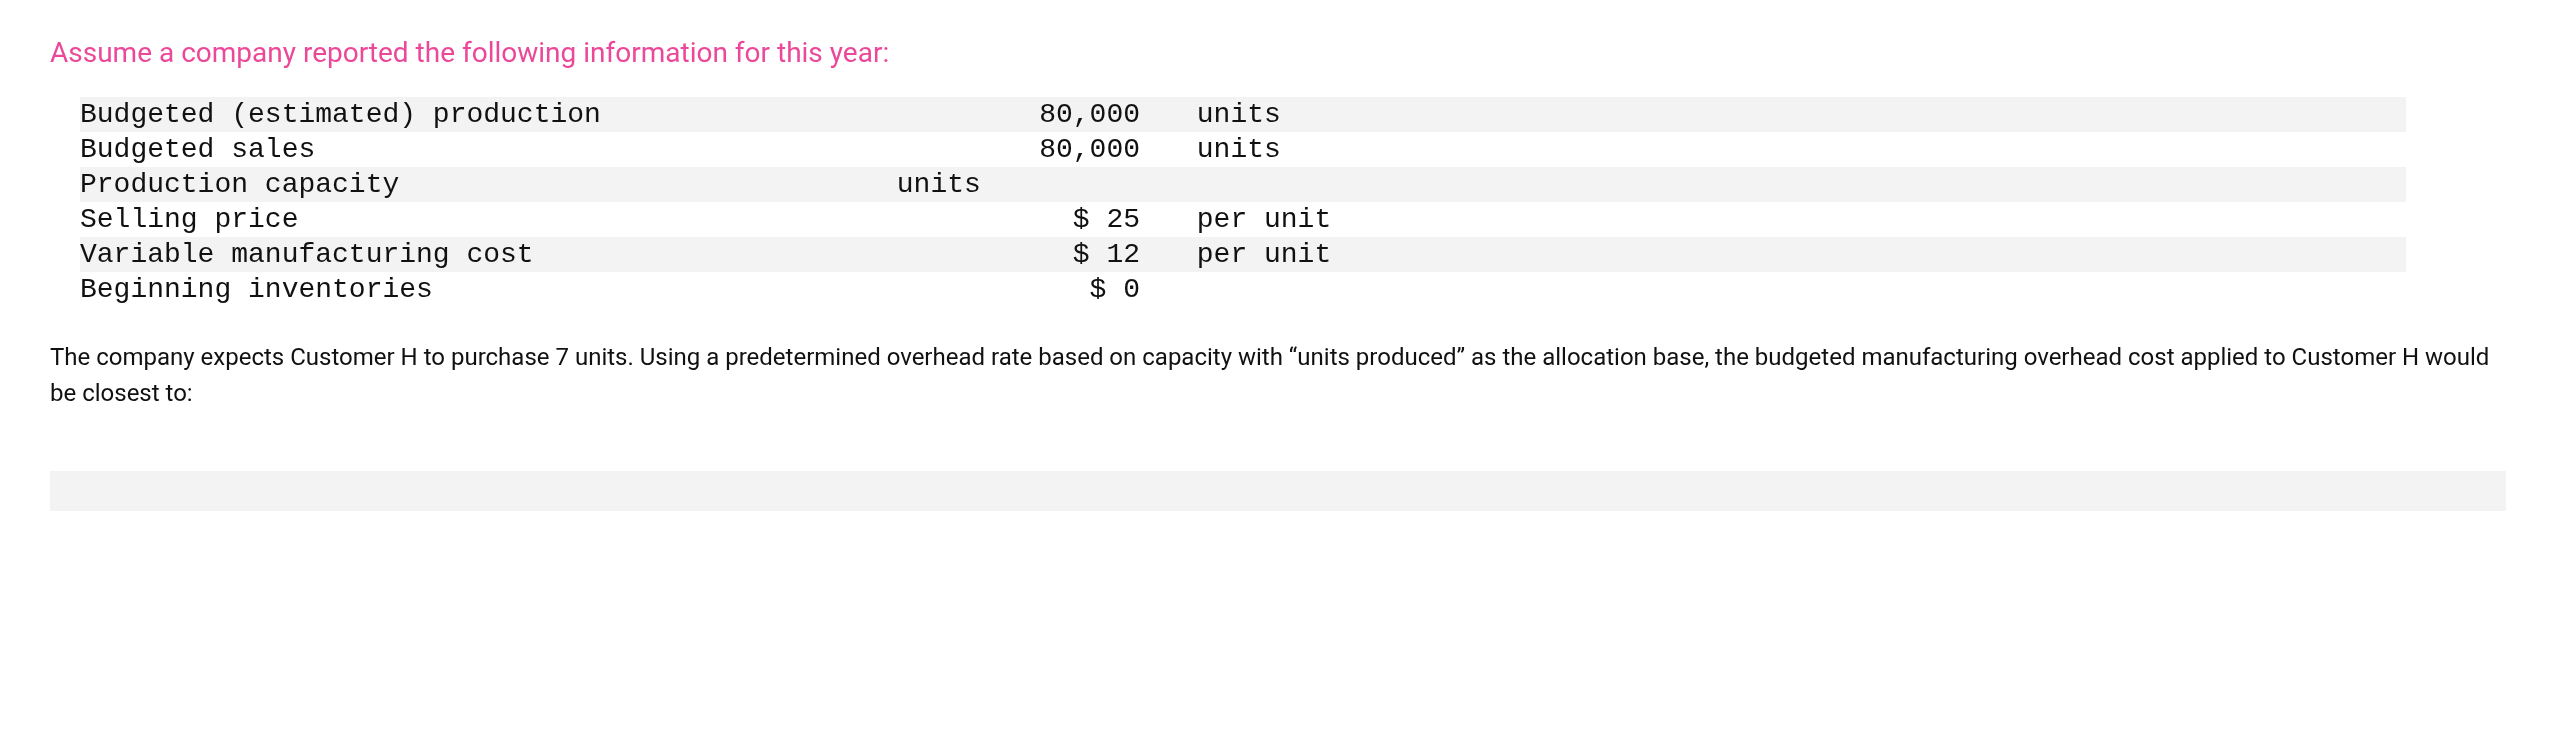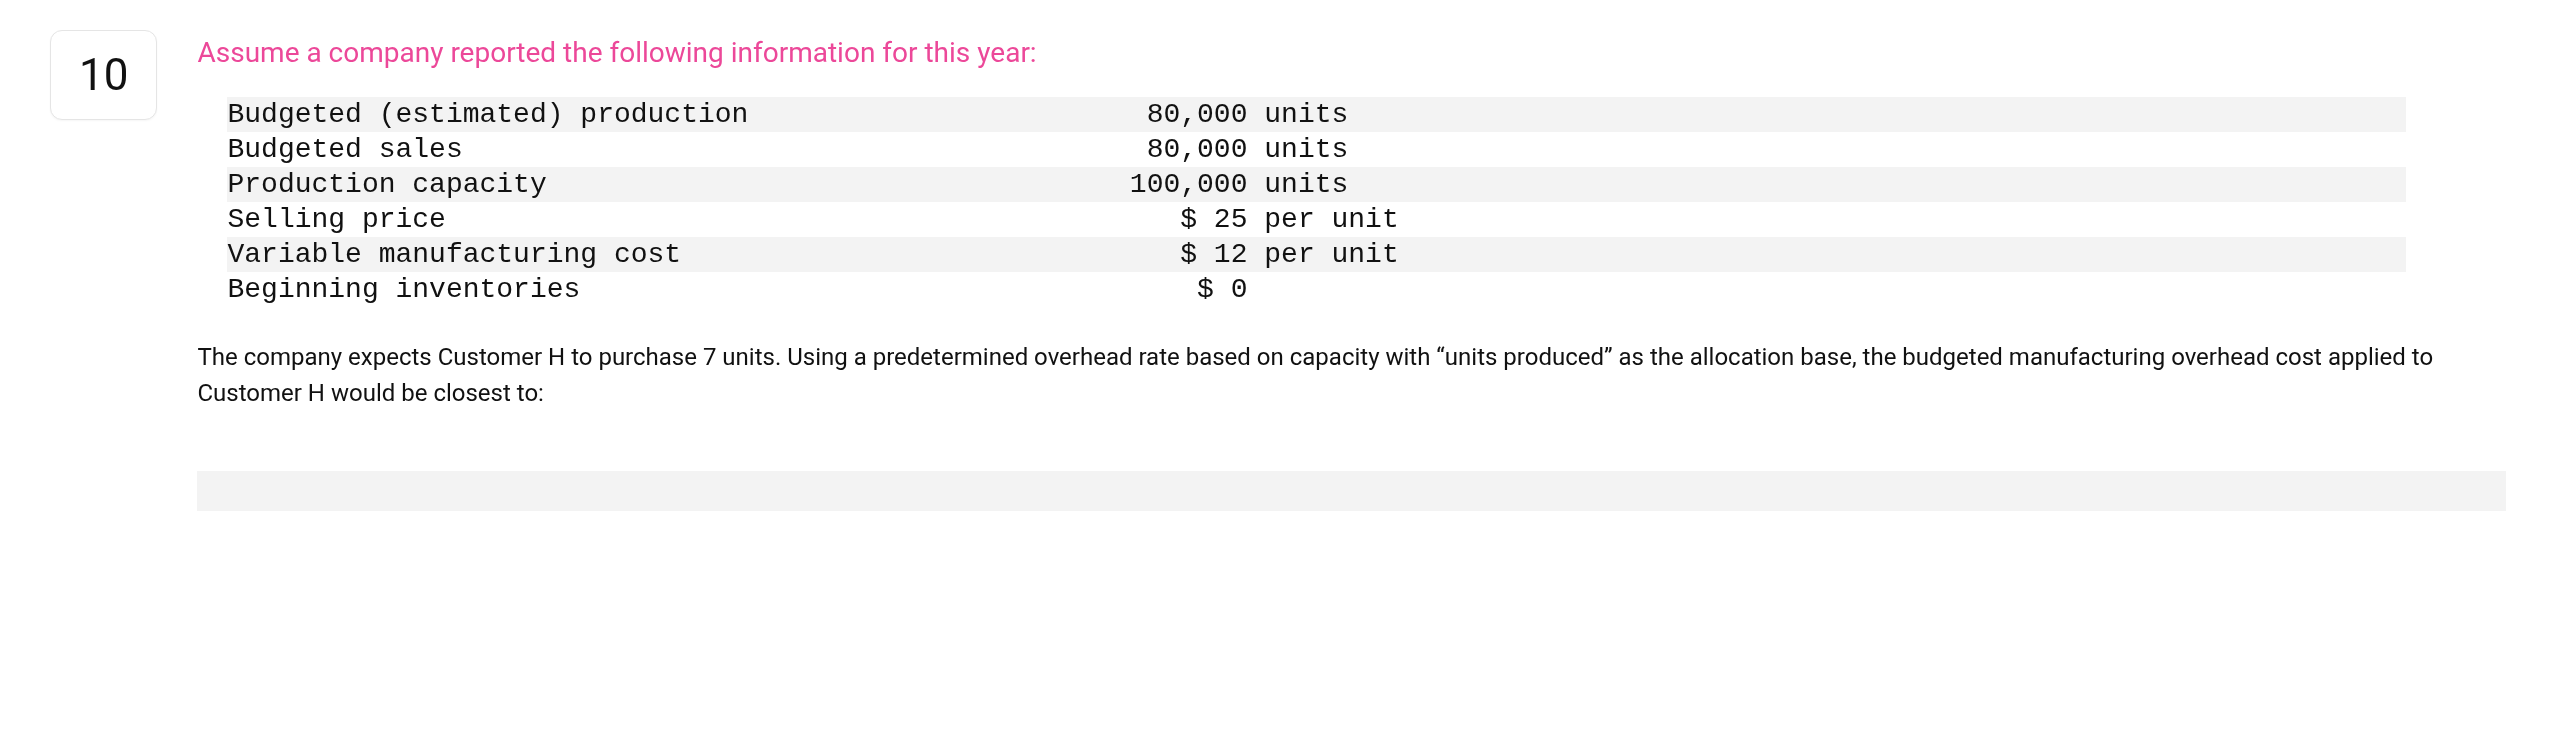--- a/index.html
+++ b/index.html
@@ -38,20 +38,21 @@
   .data-table {
     font-family: "Courier New", Courier, monospace;
     font-size: 28px;
     margin-bottom: 32px;
     margin-left: 30px;
     margin-right: 100px;
   }
   .data-row {
     display: flex;
     padding: 2px 8px 2px 0;
+    gap: 40px;
   }
   .data-row.alt {
     background: #f3f3f3;
   }
   .label-cell {
     flex: 0 0 760px;
     white-space: pre;
   }
   .value-cell {
     flex: 0 0 260px;
@@ -71,38 +72,36 @@
   .answer-bar {
     background: #f3f3f3;
     height: 40px;
     width: 100%;
   }
 </style>
 </head>
 <body>
 
 <div class="question-row">
-  <div class="number-badge">10</div>
   <div class="content">
     <p class="intro">Assume a company reported the following information for this year:</p>
 
     <div class="data-table">
       <div class="data-row alt">
         <span class="label-cell">Budgeted (estimated) production</span>
         <span class="value-cell">80,000</span>
         <span class="unit-cell"> units</span>
       </div>
       <div class="data-row">
         <span class="label-cell">Budgeted sales</span>
         <span class="value-cell">80,000</span>
         <span class="unit-cell"> units</span>
       </div>
       <div class="data-row alt">
         <span class="label-cell">Production capacity</span>
-        <span class="value-cell">100,000</span>
         <span class="unit-cell"> units</span>
       </div>
       <div class="data-row">
         <span class="label-cell">Selling price</span>
         <span class="value-cell">$ 25</span>
         <span class="unit-cell"> per unit</span>
       </div>
       <div class="data-row alt">
         <span class="label-cell">Variable manufacturing cost</span>
         <span class="value-cell">$ 12</span>

